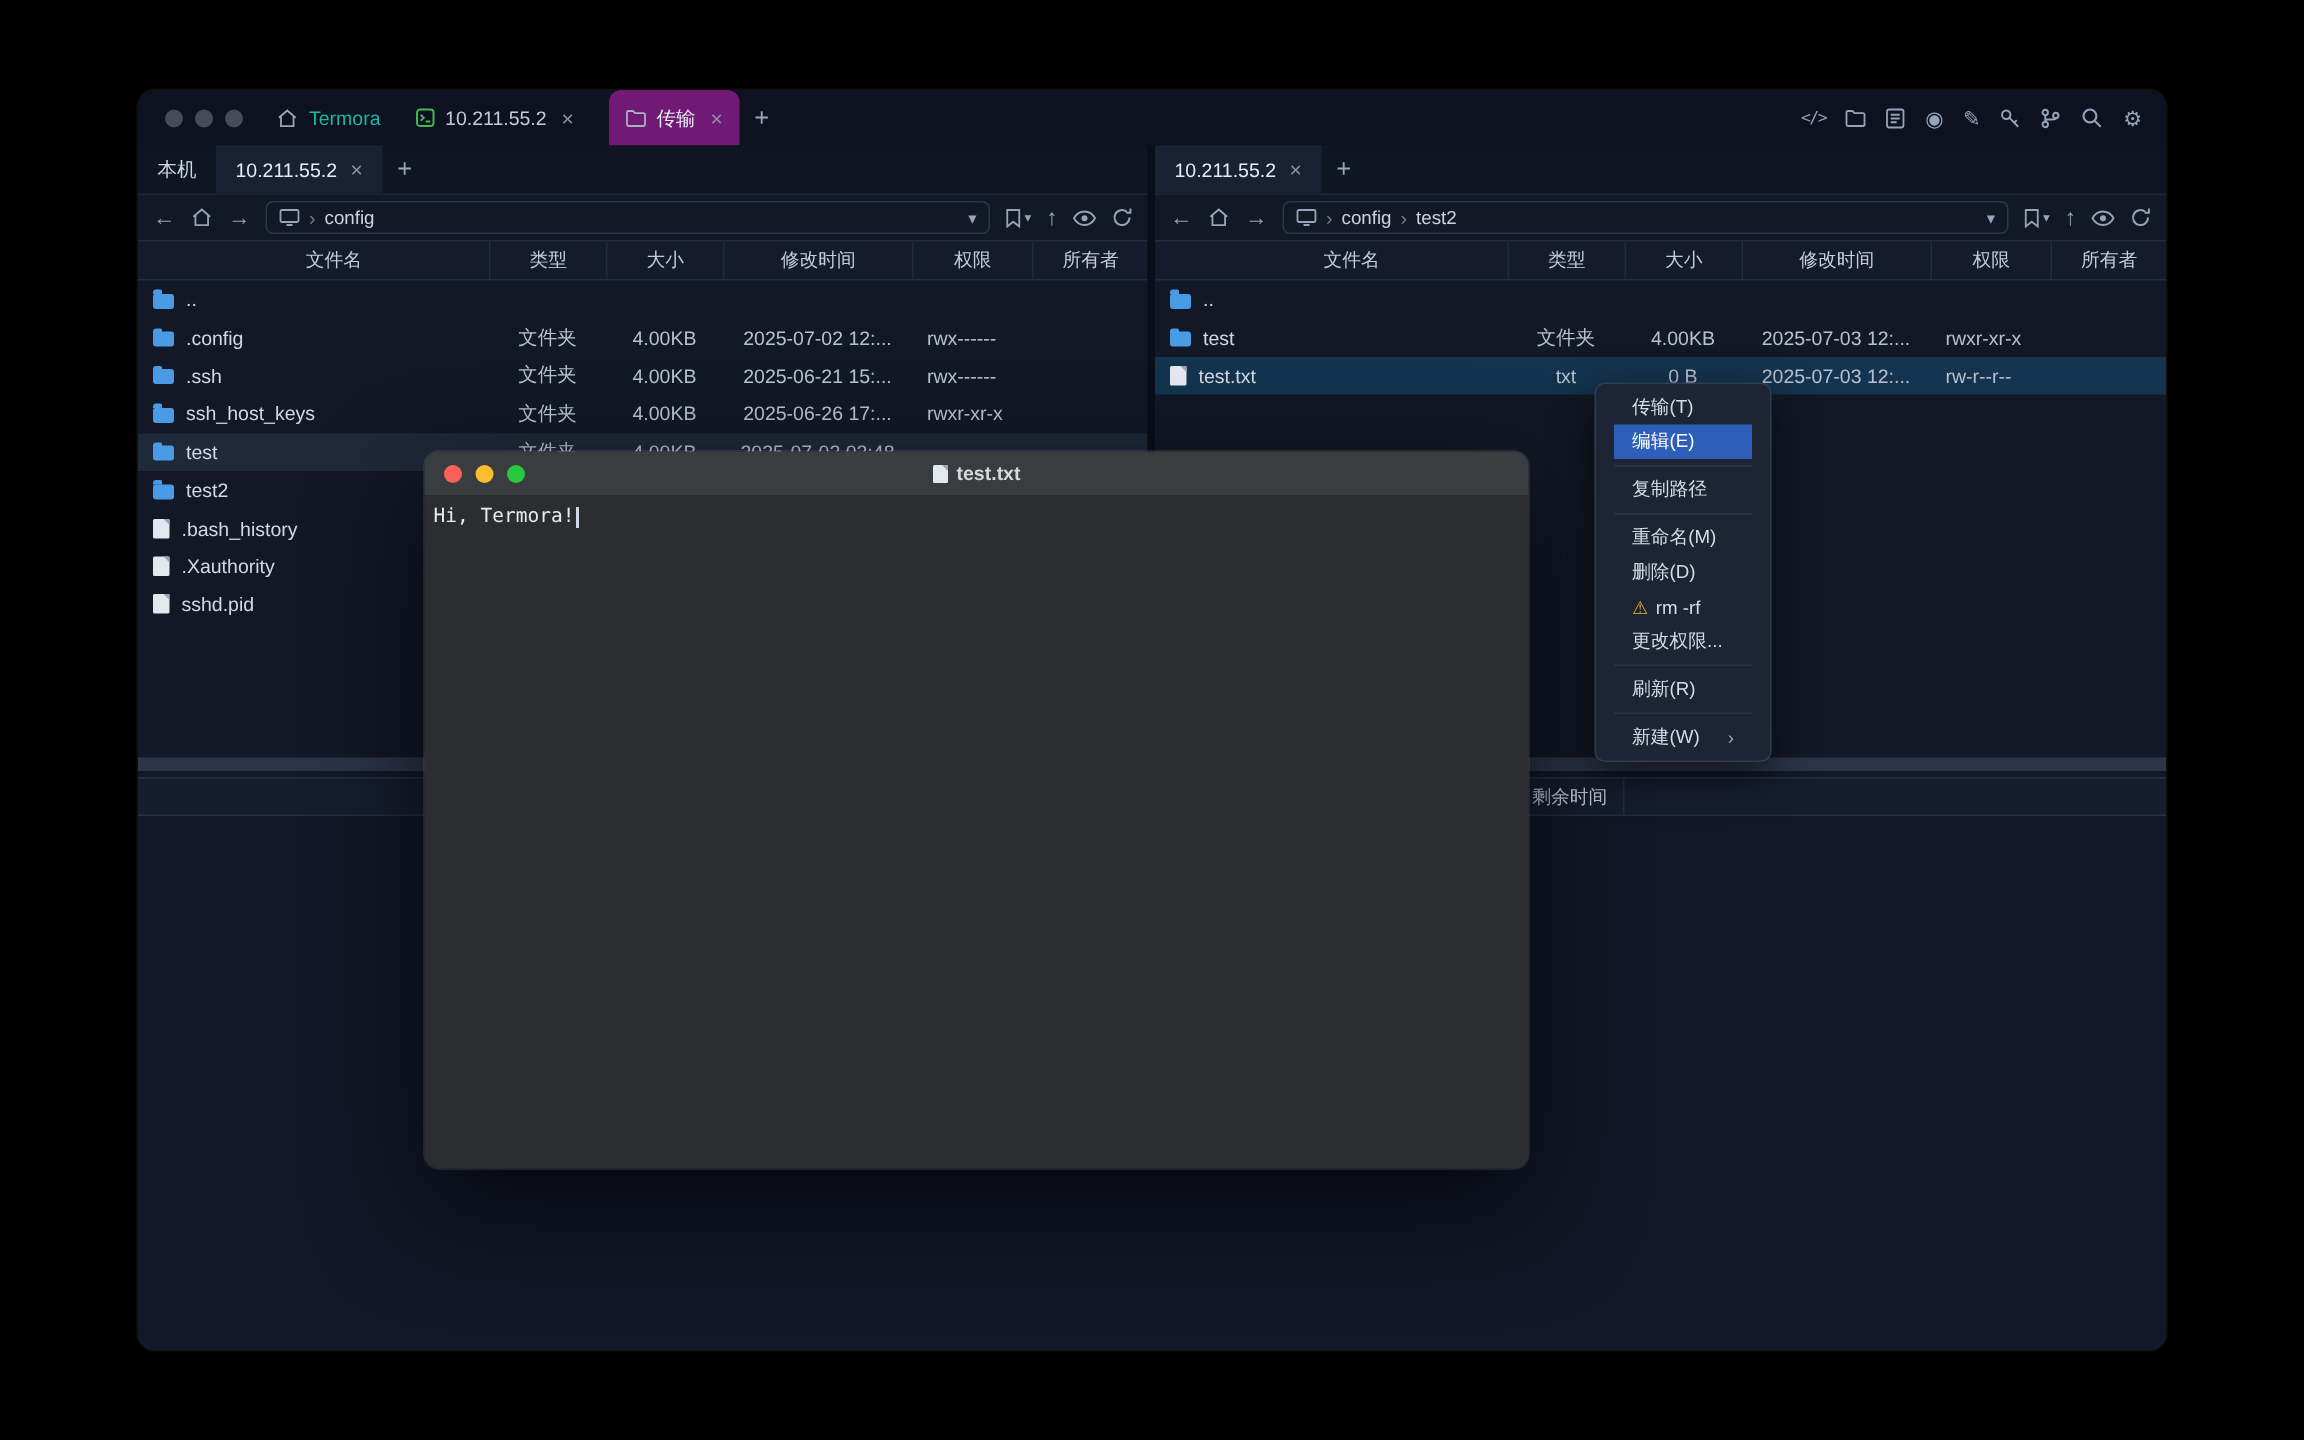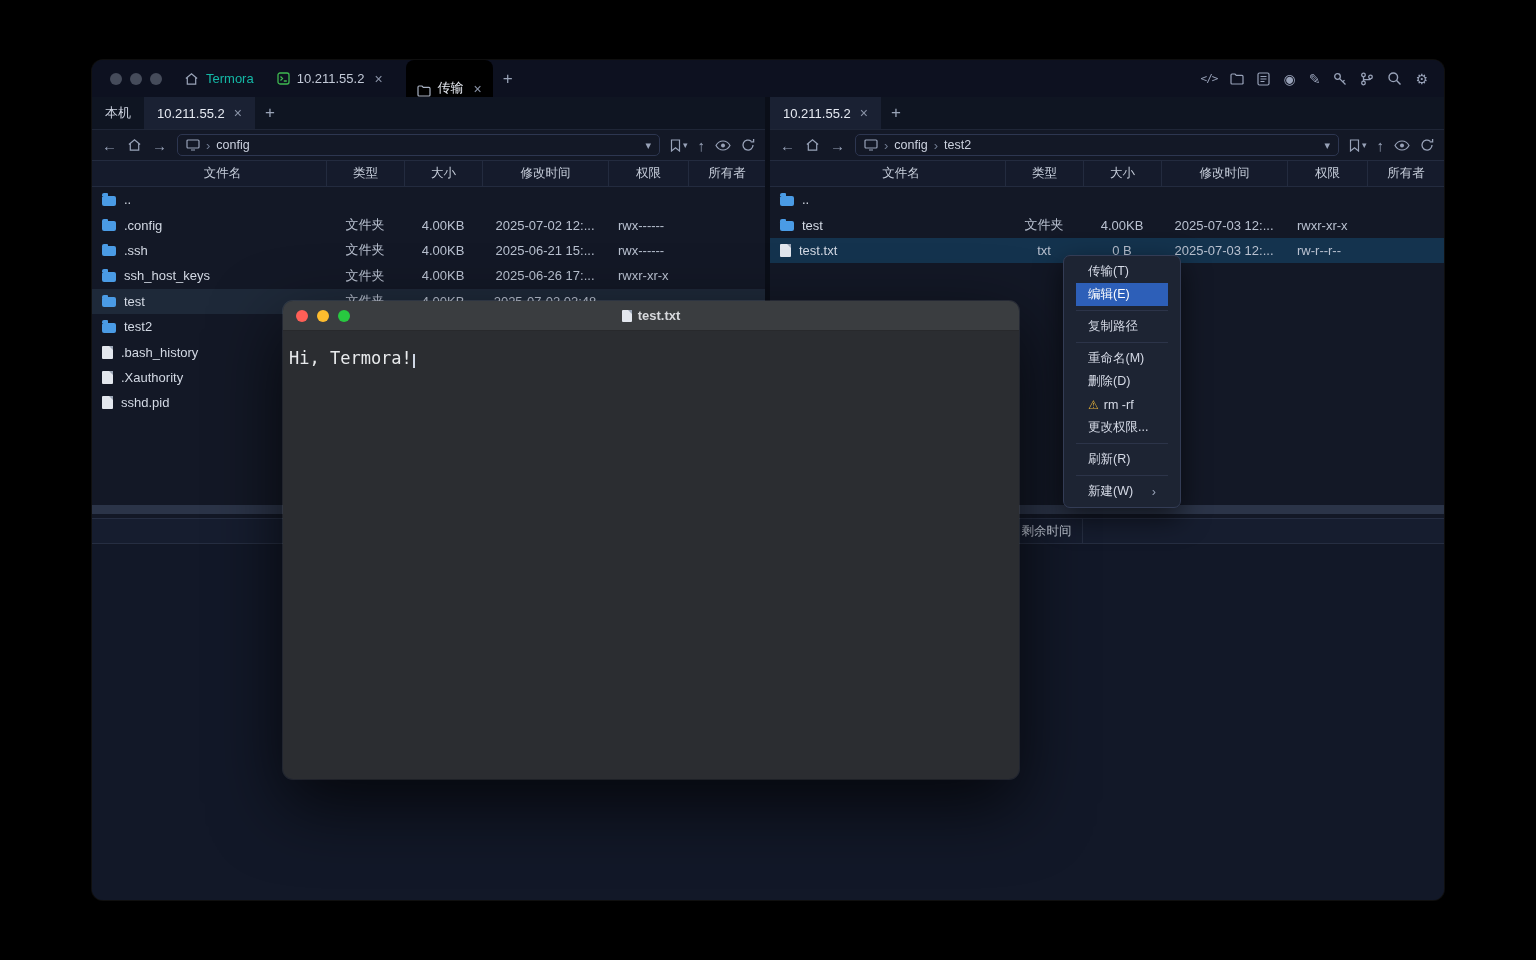--- a/index.html
+++ b/index.html
@@ -10,21 +10,21 @@
     box-shadow:0 0 0 1px rgba(255,255,255,.06), 0 30px 80px rgba(0,0,0,.75); }
 
   
   .titlebar { height:37px; background:#0d1120; display:flex; align-items:center; position:relative; }
   .traffic { display:flex; gap:8px; margin-left:18px; }
   .tl { width:12px; height:12px; border-radius:50%; background:#454b5a; }
   .app-item { display:flex; align-items:center; gap:7px; margin-left:22px; color:#14b8a6; font-size:13px; }
   .tb-tab { display:flex; align-items:center; gap:7px; padding:0 11px; height:37px;
     color:#c3cad8; font-size:13px; margin-left:12px; }
   .tb-tab .x, .p-tab .x { color:#8b94a8; font-size:14px; margin-left:3px; cursor:default; }
-  .tb-tab.active { background:#000000; border-radius:8px 8px 0 0; color:#e8ecf4;align-items:flex-end; }
+  .tb-tab.active { background:#701a75; border-radius:8px 8px 0 0; color:#e8ecf4; }
   .tb-plus, .p-plus { color:#9aa4b8; font-size:17px; padding:0 10px; }
   .tb-spacer { flex:1; }
   .tb-actions { display:flex; align-items:center; gap:13px; margin-right:16px; color:#98a2b8; }
   .tb-actions .g { font-size:14px; line-height:1; }
   .tb-actions .code-g { font-family:"DejaVu Sans Mono", monospace; font-size:11px; letter-spacing:-1px; }
 
   
   .panels { position:absolute; top:37px; left:0; width:1352px; height:408px; display:flex; }
   .panel { display:flex; flex-direction:column; background:#131826; min-width:0; }
   .panel.left { width:673px; }
@@ -101,21 +101,21 @@
     border-radius:10px; overflow:hidden; background:#2b2d31;
     box-shadow:0 0 0 1px rgba(255,255,255,.09), 0 26px 70px rgba(0,0,0,.7); }
   .ed-titlebar { height:30px; background:#3a3d40; display:flex; align-items:center; position:relative;
     border-bottom:1px solid #28292c; }
   .ed-traffic { display:flex; gap:9px; margin-left:13px; }
   .etl { width:12px; height:12px; border-radius:50%; }
   .etl.r { background:#ff5f57; } .etl.y { background:#febc2e; } .etl.g { background:#28c840; }
   .ed-title { position:absolute; left:0; right:0; display:flex; justify-content:center; align-items:center;
     gap:6px; color:#d6d8dc; font-size:13px; font-weight:bold; pointer-events:none; }
   .ed-title .ic-file { width:10px; height:12px; }
-  .ed-content { padding:17px 6px; font-family:"DejaVu Sans Mono", monospace; font-size:17px;
+  .ed-content { padding:6px 6px; font-family:"DejaVu Sans Mono", monospace; font-size:13px;
     color:#e8eaec; height:536px; }
   .caret { display:inline-block; width:2px; height:14px; background:#cfd6e4; vertical-align:text-bottom;
     margin-left:1px; }
 
   svg { flex:none; display:block; }
 </style>
 </head>
 <body>
 
 <div class="window">

